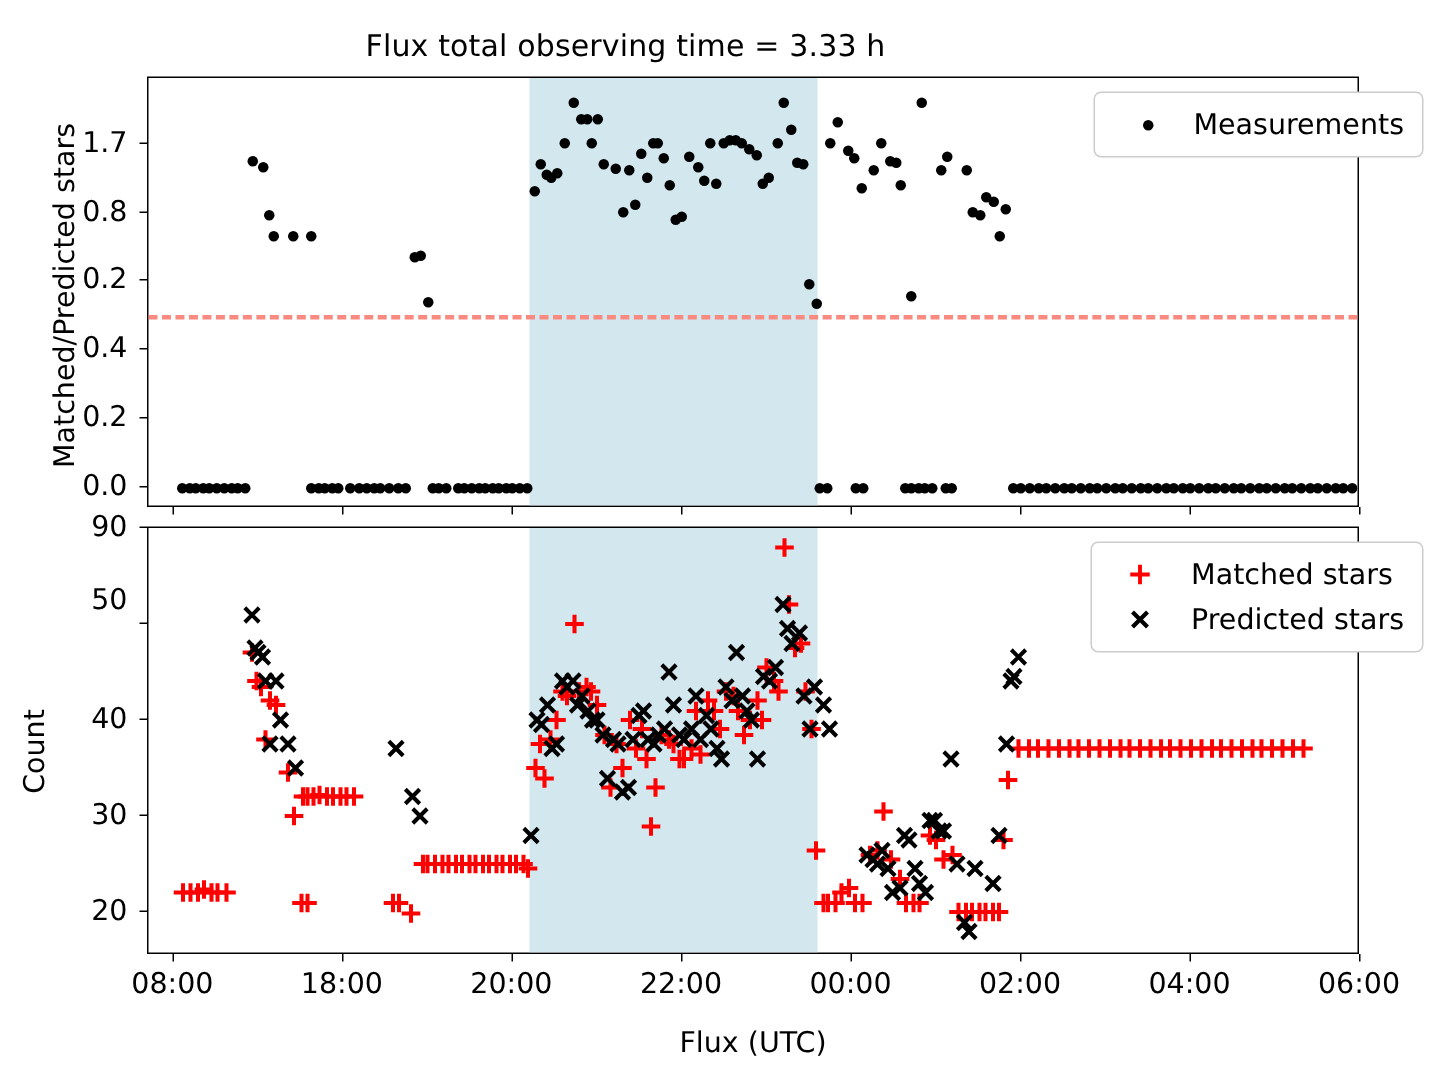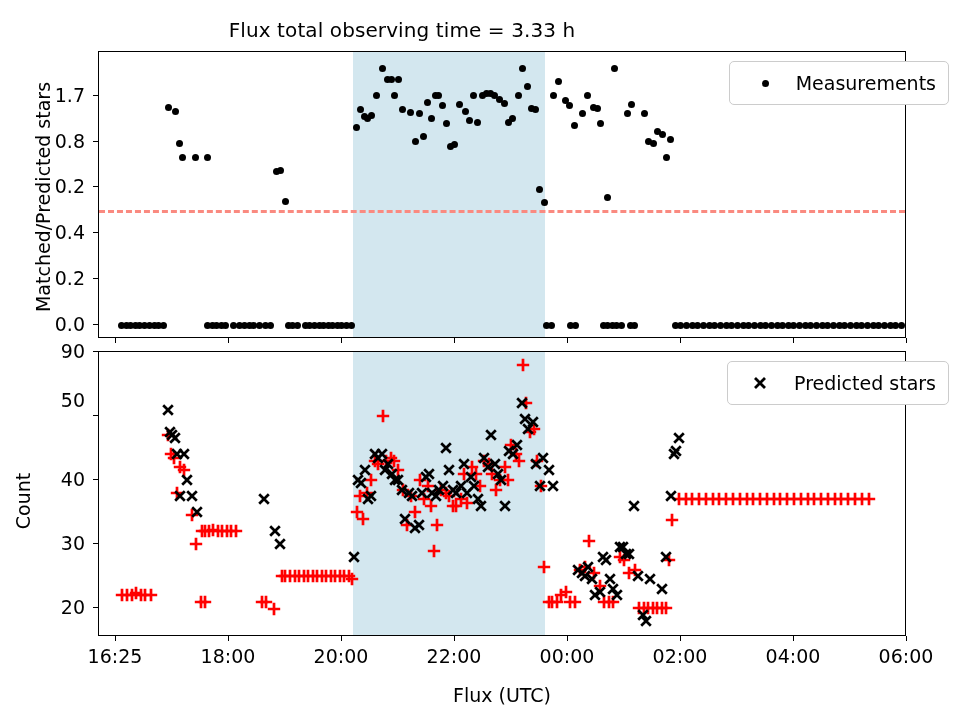--- a/index.html
+++ b/index.html
@@ -14,21 +14,21 @@
     overflow: hidden;
   }
   #figure {
     position: relative;
     width: 960px;
     height: 720px;
     background: #ffffff;
   }
   #chart-title {
     position: absolute;
-    left: 0;
+    left: 15px;
     top: 18px;
     width: 804px;
     text-align: center;
     font-size: 20px;
     color: #000000;
     letter-spacing: 0.1px;
   }
   .axes {
     position: absolute;
     box-sizing: border-box;
@@ -1664,21 +1664,21 @@
       <div class="tick-y" style="left: 93px; top: 479.09px;"></div>
       <div class="ticklabel-y" style="left: 3px; width: 82px; top: 479.09px;">40</div>
       <div class="tick-y" style="left: 93px; top: 415.045px;"></div>
       <div class="ticklabel-y" style="left: 3px; width: 82px; top: 400px;">50</div>
       <div class="tick-y" style="left: 93px; top: 351px;"></div>
       <div class="ticklabel-y" style="left: 3px; width: 82px; top: 351px;">90</div>
     </div>
   <div id="ticks-x">
       <div class="tick-x" style="left: 114.951px; top: 636px;"></div>
       <div class="tick-x" style="left: 114.951px; top: 338px;"></div>
-      <div class="ticklabel-x" style="left: 114.951px; top: 645px;">16:25</div>
+      <div class="ticklabel-x" style="left: 114.951px; top: 645px;">08:00</div>
       <div class="tick-x" style="left: 227.958px; top: 636px;"></div>
       <div class="tick-x" style="left: 227.958px; top: 338px;"></div>
       <div class="ticklabel-x" style="left: 227.958px; top: 645px;">18:00</div>
       <div class="tick-x" style="left: 340.965px; top: 636px;"></div>
       <div class="tick-x" style="left: 340.965px; top: 338px;"></div>
       <div class="ticklabel-x" style="left: 340.965px; top: 645px;">20:00</div>
       <div class="tick-x" style="left: 453.972px; top: 636px;"></div>
       <div class="tick-x" style="left: 453.972px; top: 338px;"></div>
       <div class="ticklabel-x" style="left: 453.972px; top: 645px;">22:00</div>
       <div class="tick-x" style="left: 566.979px; top: 636px;"></div>
@@ -1694,20 +1694,28 @@
       <div class="tick-x" style="left: 906px; top: 338px;"></div>
       <div class="ticklabel-x" style="left: 906px; top: 645px;">06:00</div>
     </div>
   <div class="ylabel" id="ylabel-bottom">Count</div>
   <div id="xlabel">Flux (UTC)</div>
 
   <div class="legend" id="legend-bottom">
     <div class="legend-row">
       <span class="legend-key">
         <svg class="key-mark" viewBox="0 0 16 16">
+          <path d="M8 1.5 L8 14.5 M1.5 8 L14.5 8" stroke="#ff0000" stroke-width="2.6" fill="none"></path>
+        </svg>
+      </span>
+      <span class="legend-label">Matched stars</span>
+    </div>
+    <div class="legend-row">
+      <span class="legend-key">
+        <svg class="key-mark" viewBox="0 0 16 16">
           <path d="M3 3 L13 13 M13 3 L3 13" stroke="#000000" stroke-width="2.8" fill="none"></path>
         </svg>
       </span>
       <span class="legend-label">Predicted stars</span>
     </div>
   </div>
 
 </div>
 
 </body></html>

